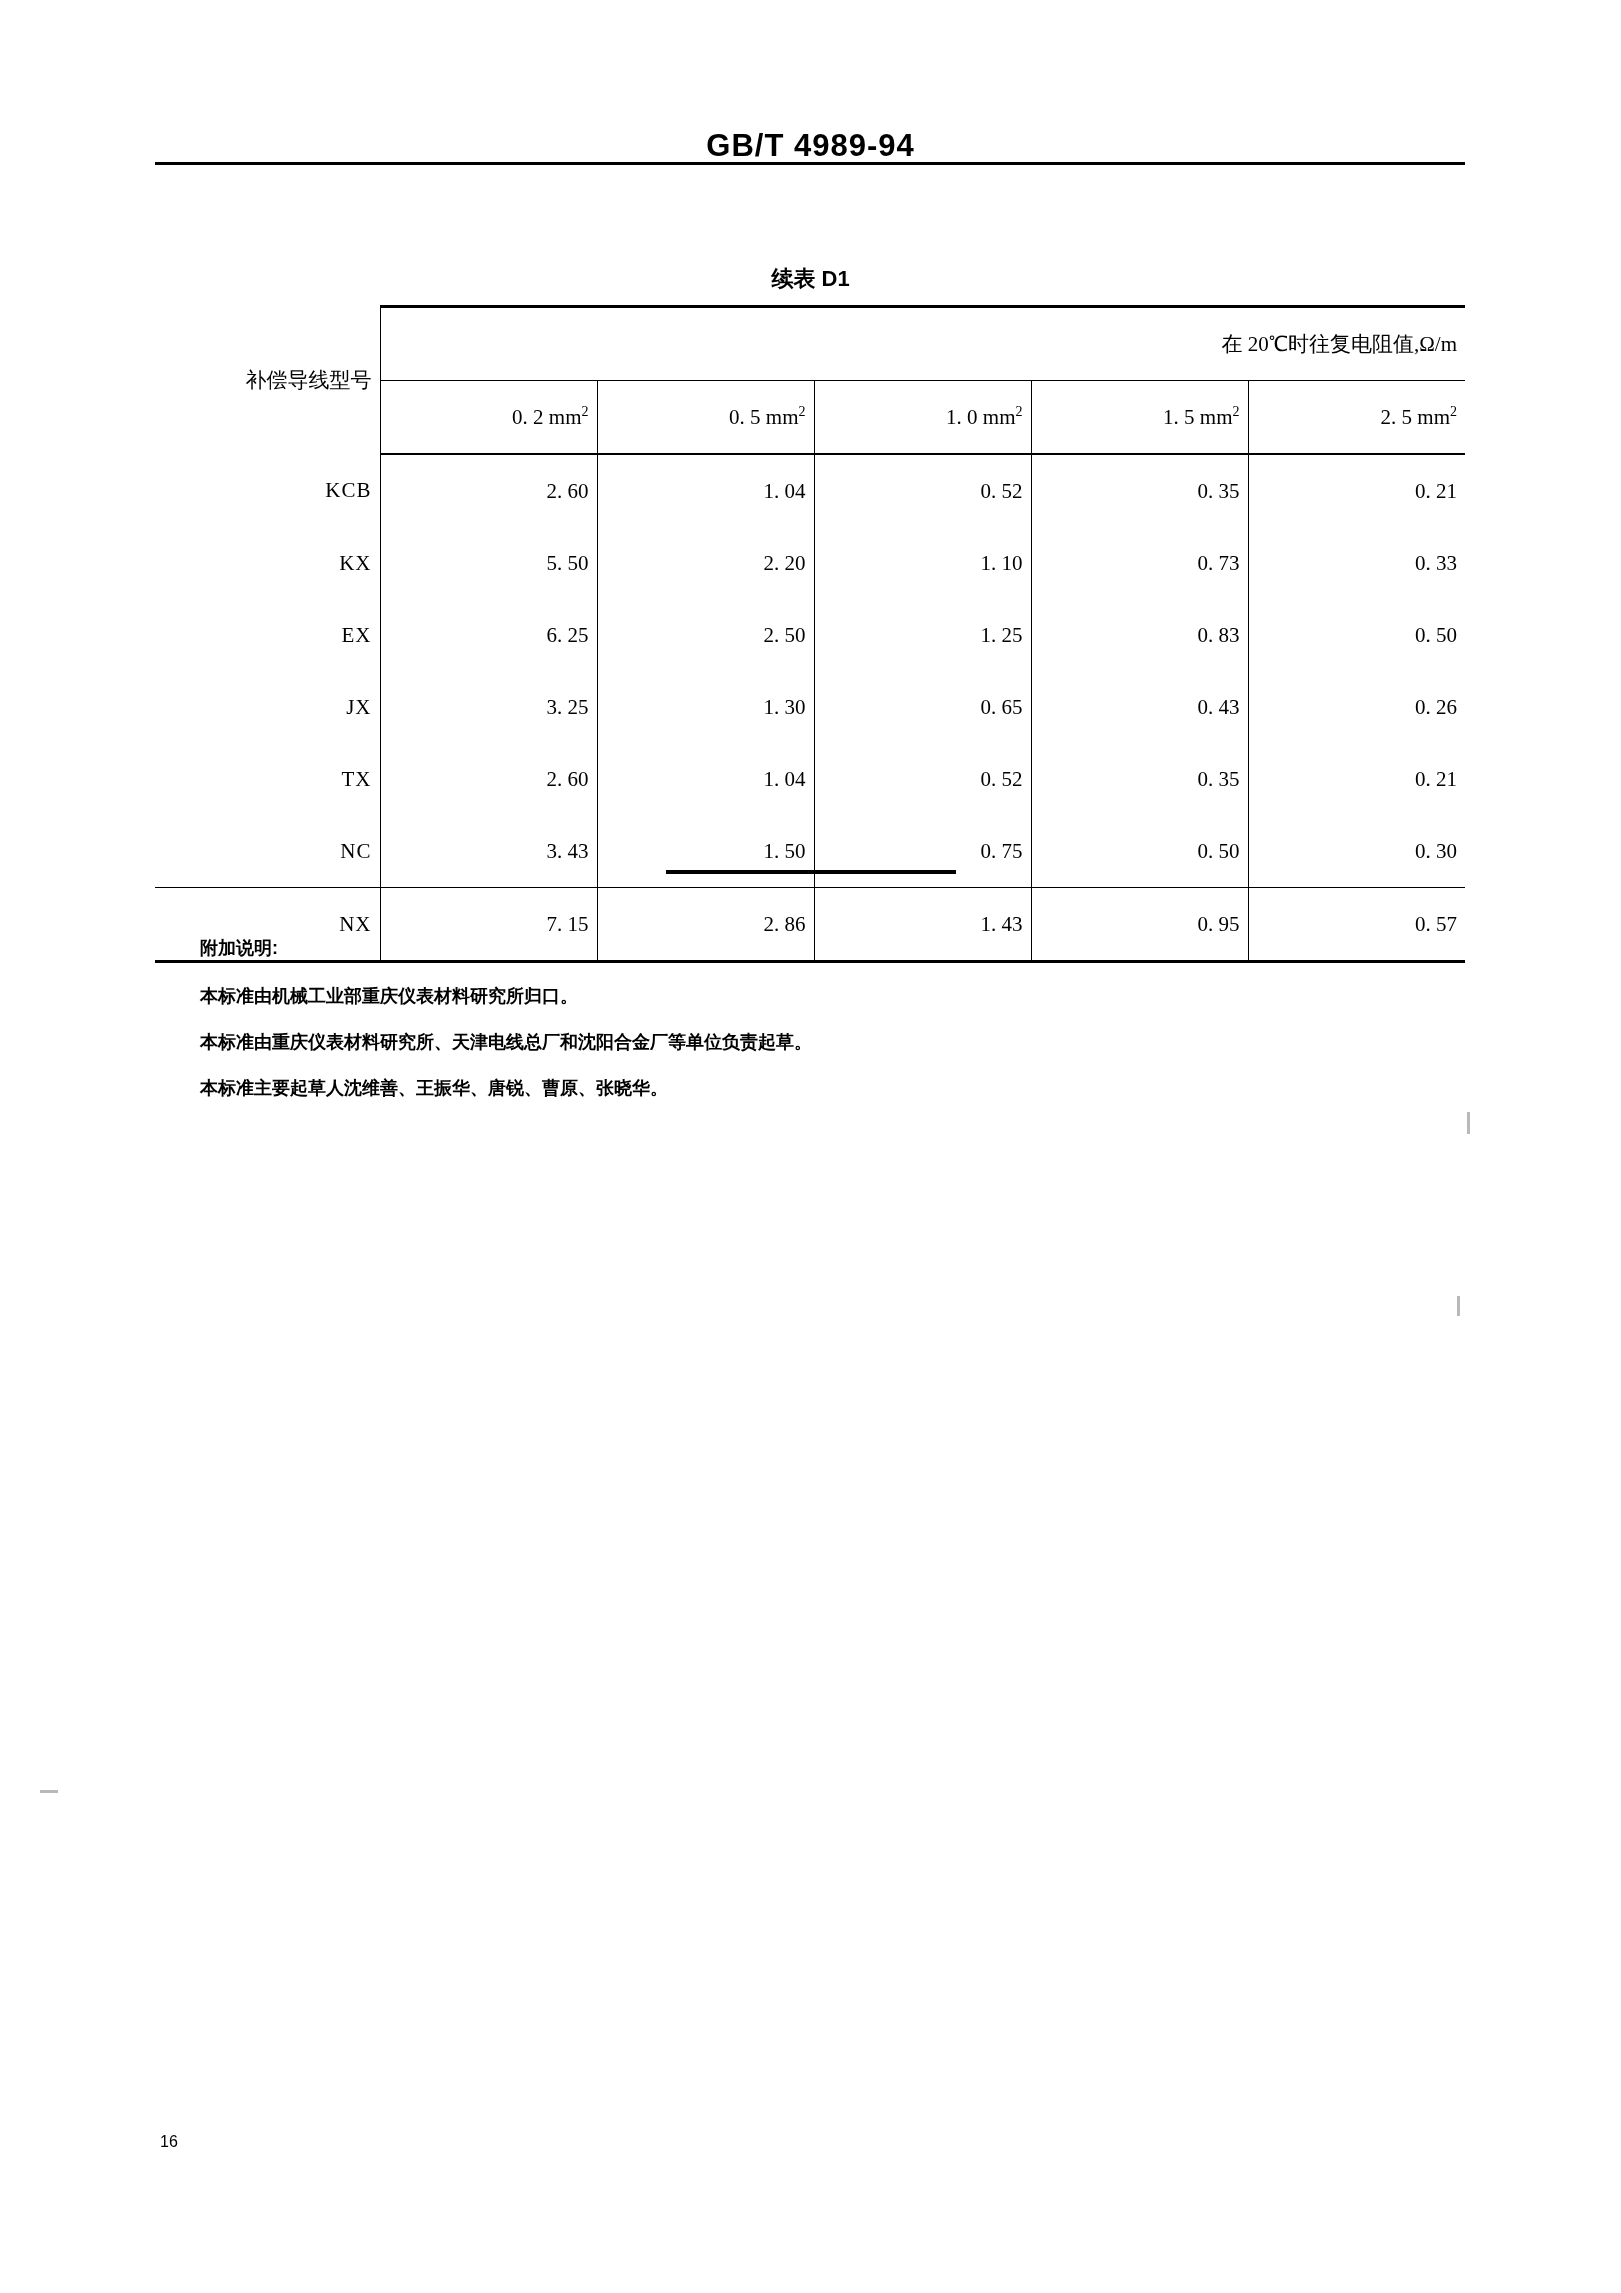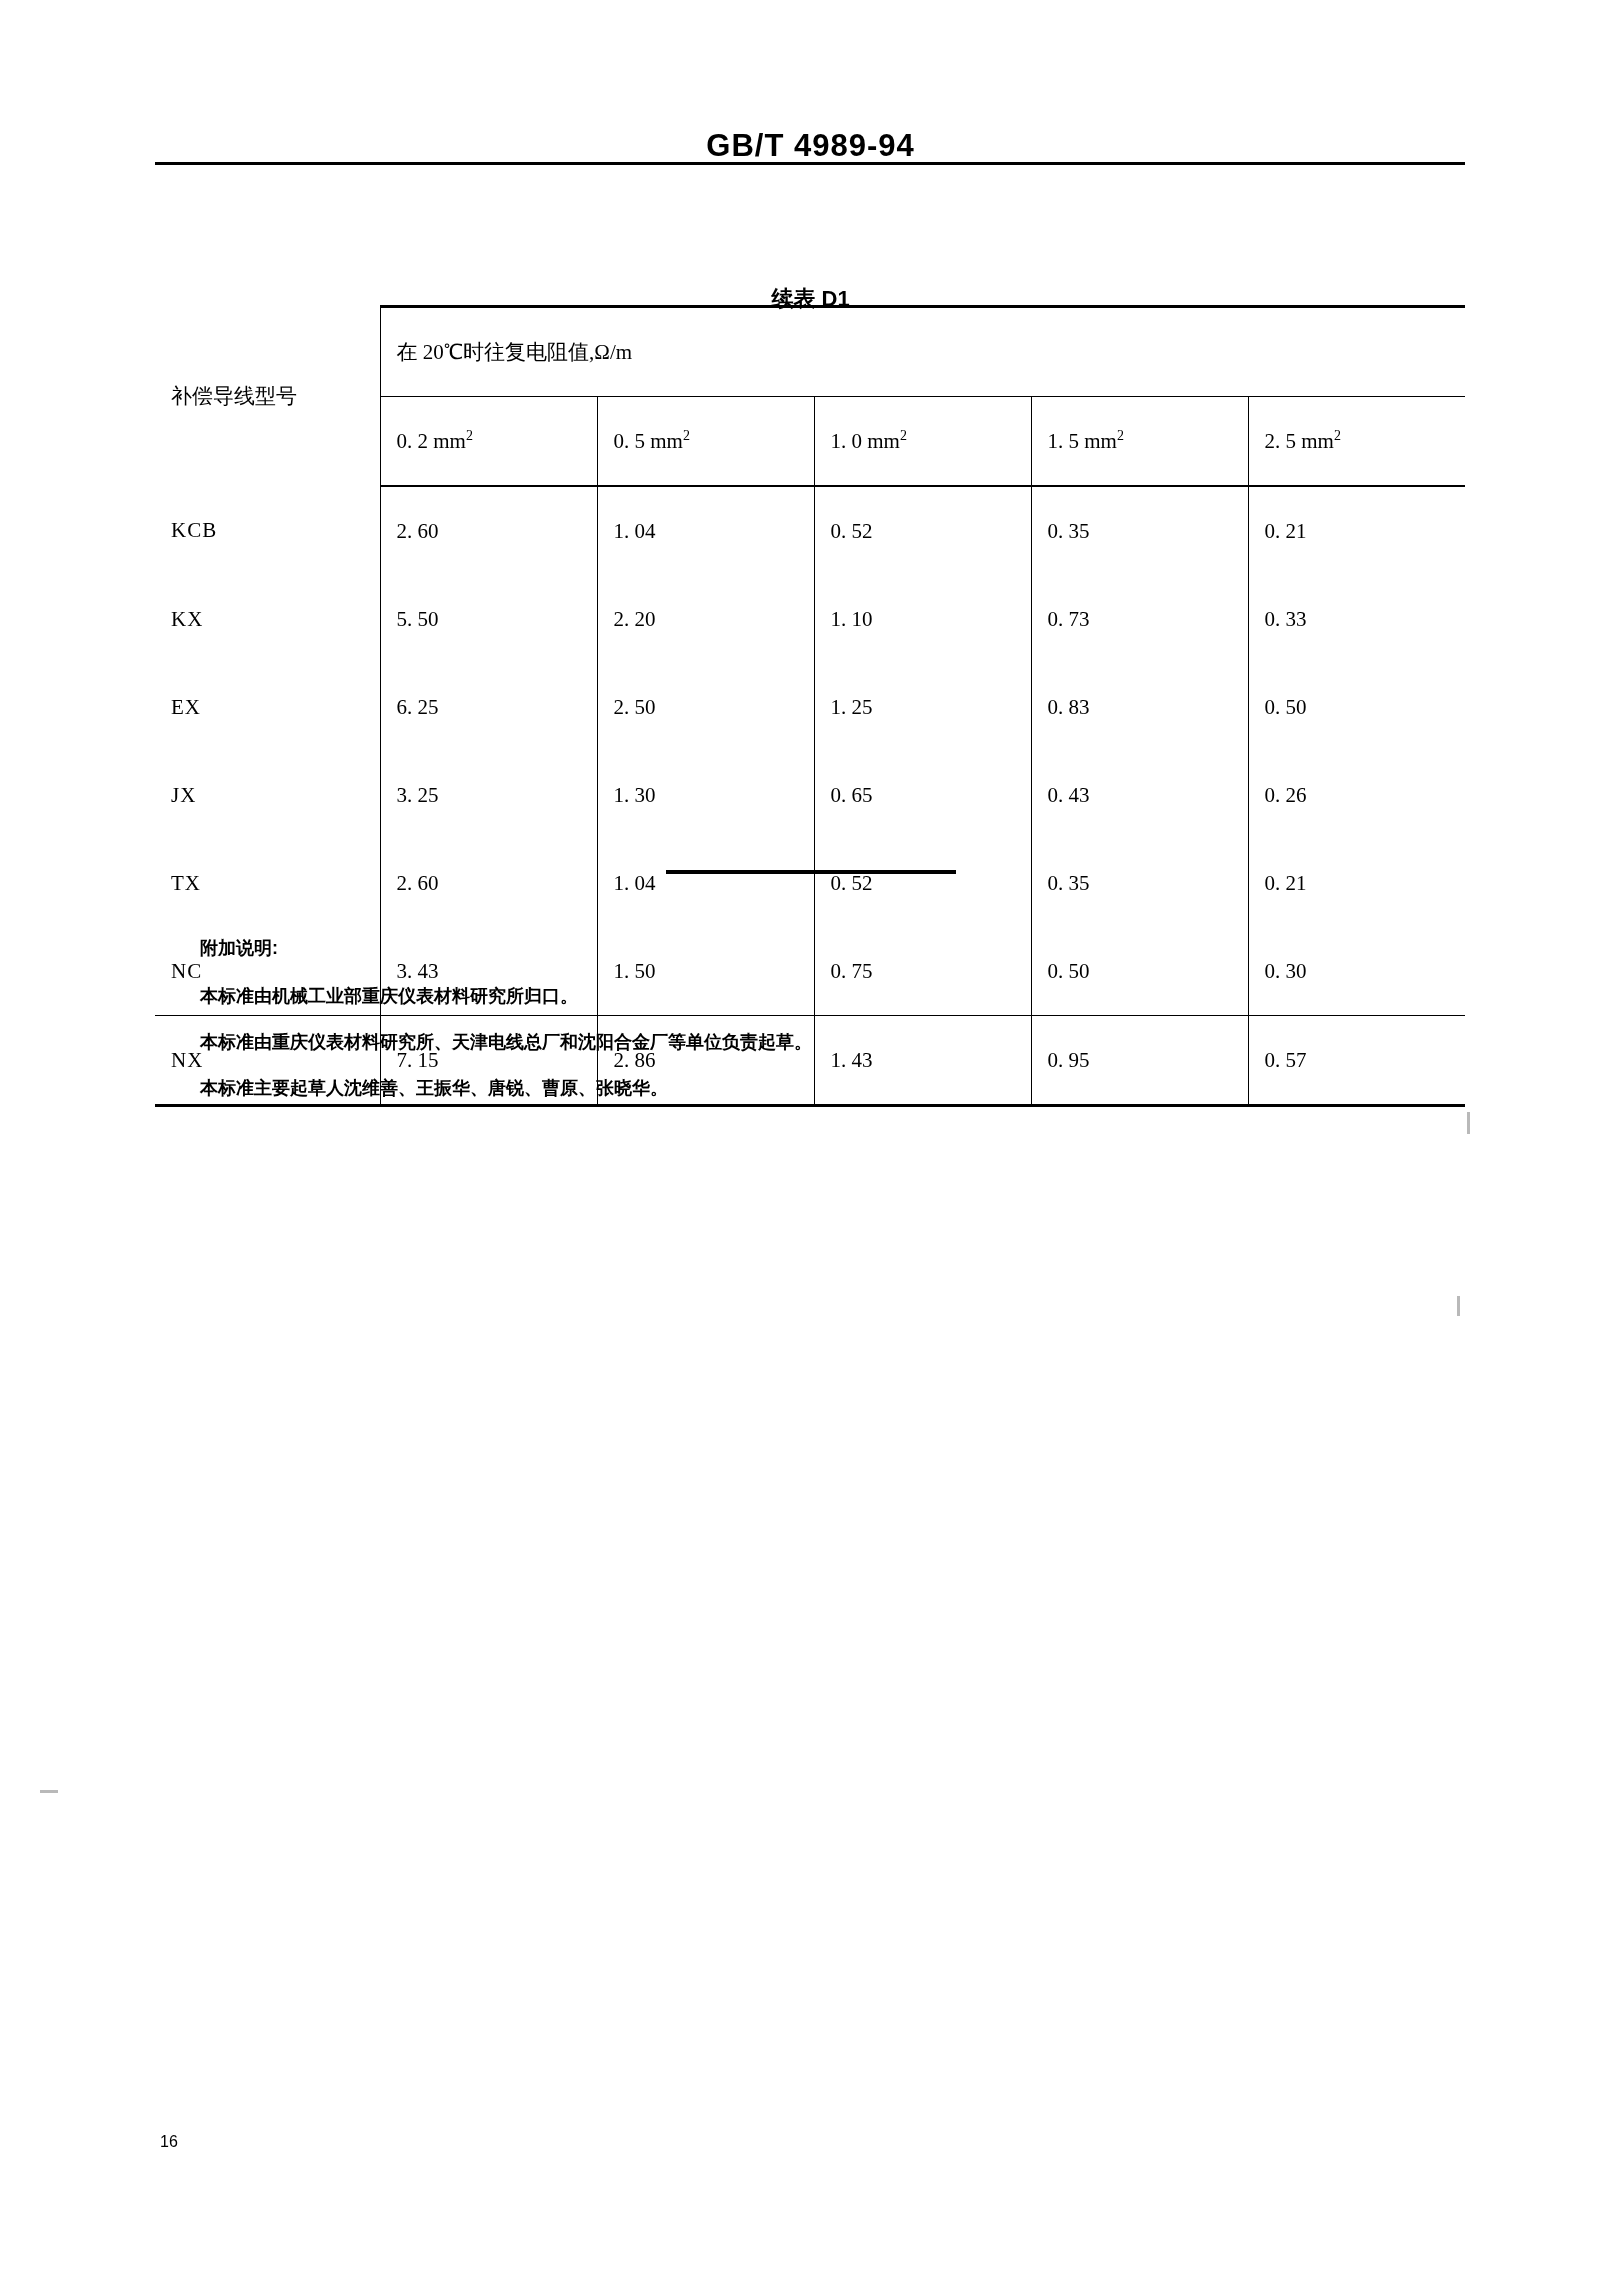--- a/index.html
+++ b/index.html
@@ -37,21 +37,21 @@
     top: 162px;
     left: 155px;
     width: 1310px;
     height: 3px;
     background: #000000;
   }
 
   
   .table-caption {
     position: absolute;
-    top: 284px;
+    top: 264px;
     left: 0;
     width: 1621px;
     text-align: center;
     font-family: "Liberation Sans", sans-serif;
     font-weight: bold;
     font-size: 22px;
   }
 
   
   .table-wrap {
@@ -63,24 +63,24 @@
   table.d1 {
     border-collapse: collapse;
     width: 1310px;
     table-layout: fixed;
   }
   table.d1 td, table.d1 th {
     border: 1px solid #000000;
     border-left: none;
     border-right: none;
     font-weight: normal;
-    text-align: left;
+    text-align: right;
     font-family: "Liberation Serif", serif;
     font-size: 21px;
-    padding: 16px;
+    padding: 8px;
     height: 56px;
     vertical-align: middle;
   }
   table.d1 .vline {
     border-right: 1px solid #000000;
   }
   
   table.d1 tr.top-row > * {
     border-top: 3px solid #000000;
   }

